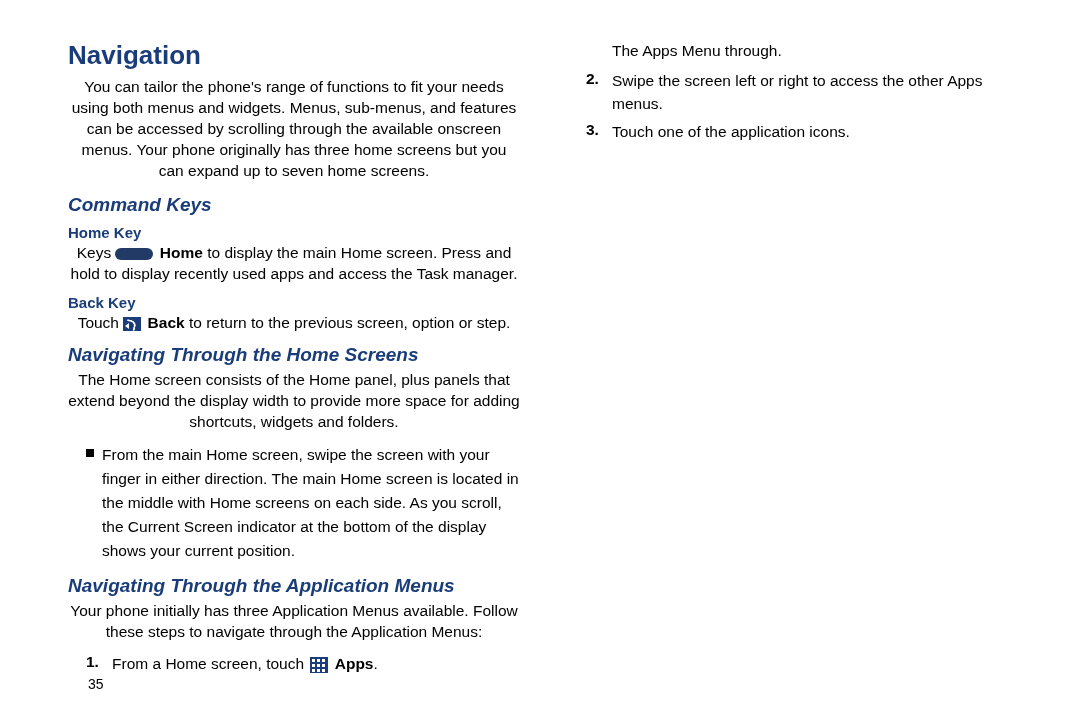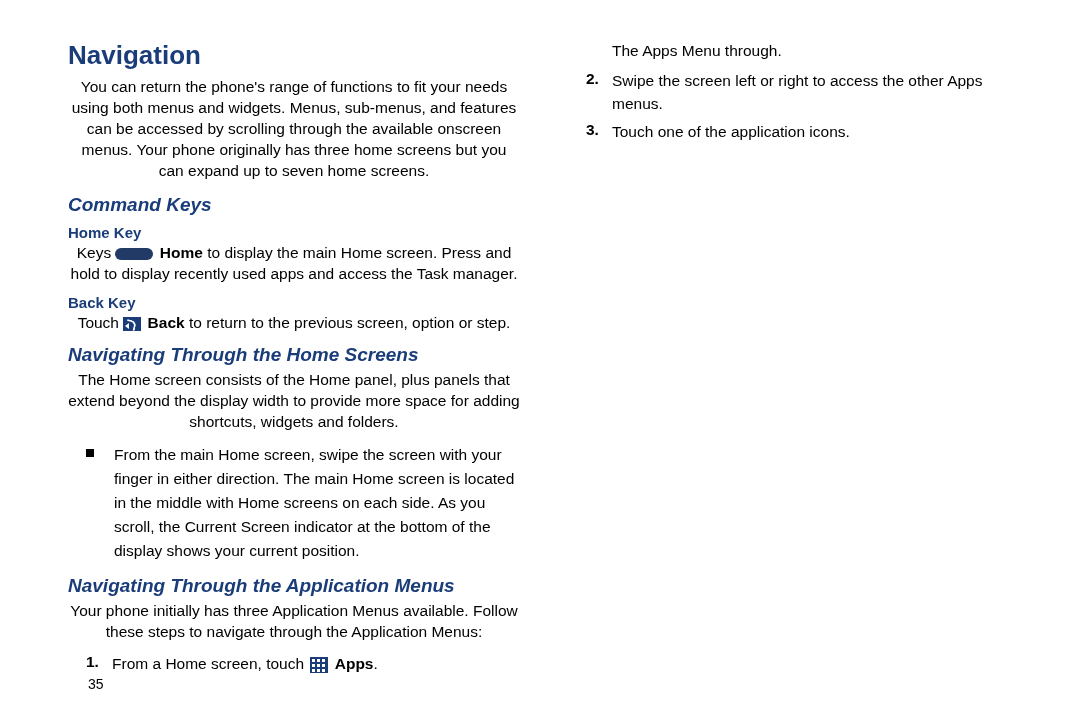--- a/index.html
+++ b/index.html
@@ -42,21 +42,21 @@
   h3.sub-sub-title {
     font-size: 15px;
     font-weight: bold;
     color: #1a3d7a;
     margin: 8px 0 2px 0;
   }
   .bullet-row {
     display: flex;
     align-items: flex-start;
     margin: 8px 0 10px 18px;
-    gap: 20px;
+    gap: 8px;
   }
   .bullet {
     width: 8px;
     height: 8px;
     background: #000;
     flex: none;
     margin-top: 6px;
   }
   .bullet-text {
     font-size: 15.5px;
@@ -166,21 +166,21 @@
   }
   .break-avoid { break-inside: avoid; }
 </style>
 </head>
 <body>
 
 <div class="page">
 
   <h1 class="section-title">Navigation</h1>
 
-  <p class="body-text">You can return the phone's range of functions to fit your needs using both menus and widgets. Menus, sub-menus, and features can be accessed by scrolling through the available onscreen menus. Your phone originally has three home screens but you can expand up to seven home screens.</p>
+  <p class="body-text">You can tailor the phone's range of functions to fit your needs using both menus and widgets. Menus, sub-menus, and features can be accessed by scrolling through the available onscreen menus. Your phone originally has three home screens but you can expand up to seven home screens.</p>
 
   <h2 class="sub-title">Command Keys</h2>
 
 
   <div class="break-avoid">
     <h3 class="sub-sub-title">Home Key</h3>
     <p class="body-text">
       <span>Keys </span>
       <span class="icon-home"></span>
       <b>Home</b><span> to display the main Home screen. Press and hold to display recently used apps and access the Task manager.</span>

